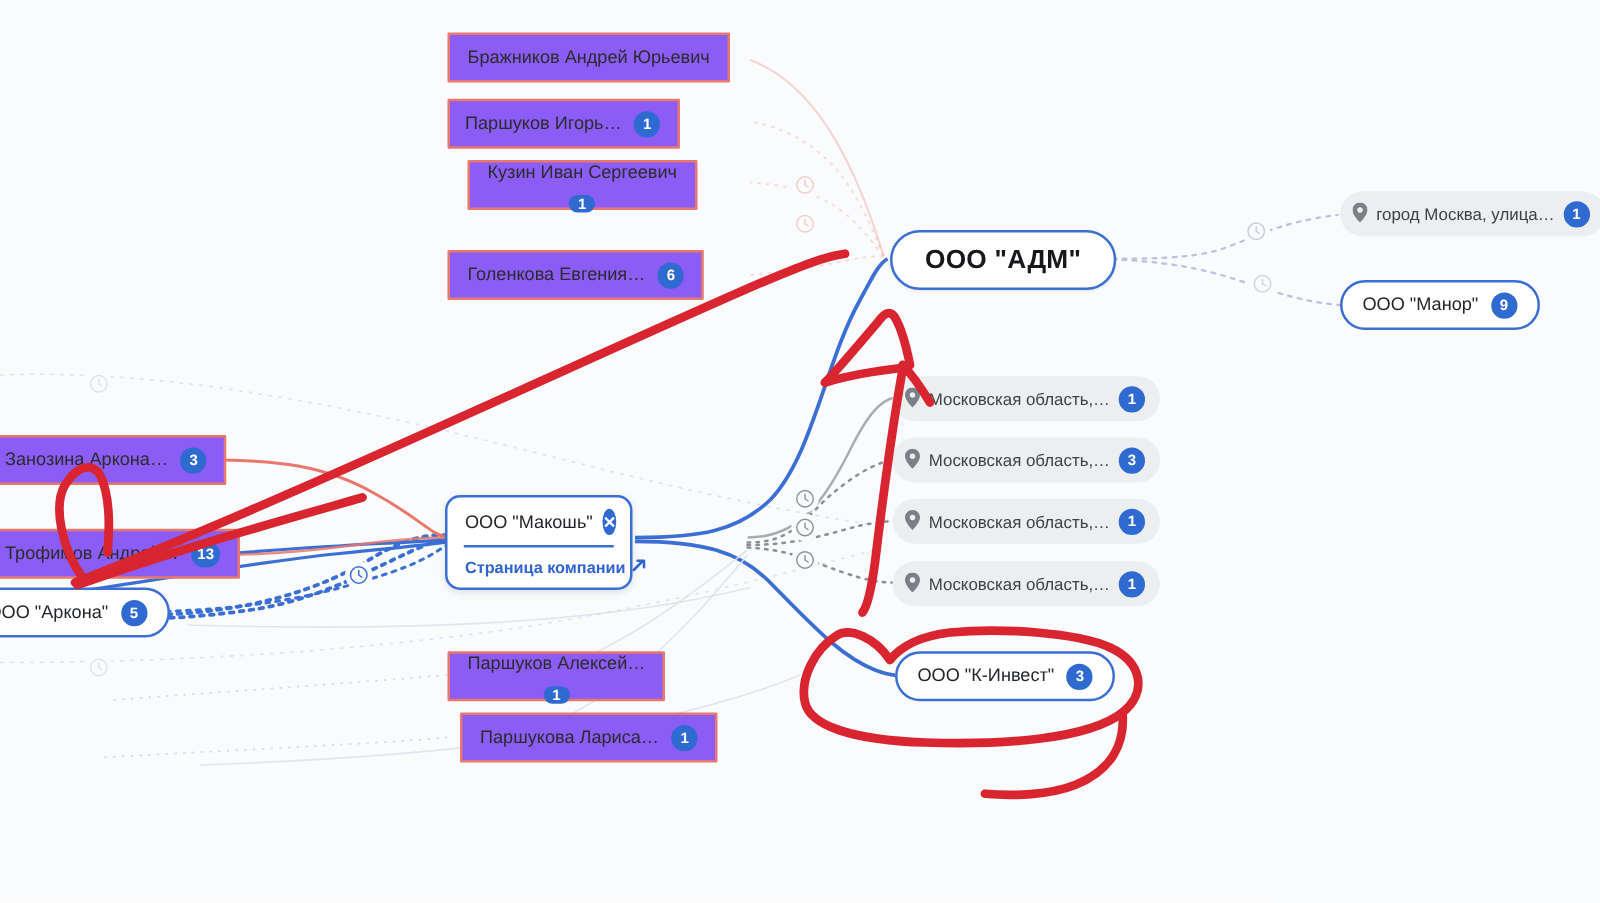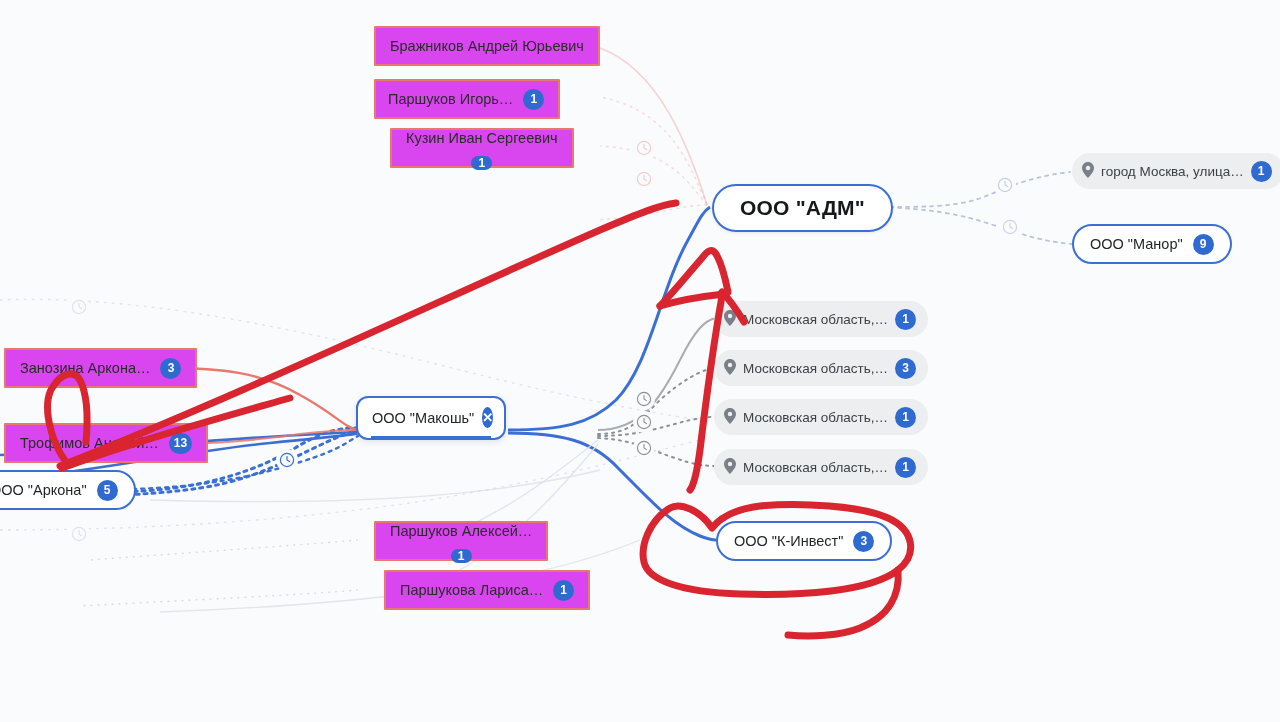--- a/index.html
+++ b/index.html
@@ -23,28 +23,27 @@
   .node {
     position: absolute;
     display: flex;
     align-items: center;
     box-sizing: border-box;
     white-space: nowrap;
   }
   
   .node-person {
     border: 2px solid #e8786c;
-    background: #d946ef;
+    background: #8b5cf6;
     height: 40px;
     padding: 0 14px;
     border-radius: 1px;
     font-size: 14.5px;
     color: #2b2b2b;
     gap: 10px;
-    margin-left: 16px;
   }
   
   .node-company {
     border: 2px solid #3b6fd4;
     background: #ffffff;
     height: 40px;
     padding: 0 16px;
     border-radius: 22px;
     font-size: 14.5px;
     color: #22262b;
@@ -202,20 +201,24 @@
   <div class="node node-person" style="left:358px; top:79px;padding-left:12px;">
     <span>Паршуков Игорь…</span>
     <span class="badge">1</span>
   </div>
 
   <div class="node node-person" style="left:374px; top:128px;flex-direction:column;">
     <span>Кузин Иван Сергеевич</span>
     <span class="badge">1</span>
   </div>
 
+  <div class="node node-person" style="left:358px; top:200px;">
+    <span>Голенкова Евгения…</span>
+    <span class="badge">6</span>
+  </div>
 
   <div class="node node-person" style="left:-12px; top:348px;">
     <span>Занозина Аркона…</span>
     <span class="badge">3</span>
   </div>
 
   <div class="node node-person" style="left:-12px; top:423px;">
     <span>Трофимов Андрей…</span>
     <span class="badge">13</span>
   </div>
@@ -298,20 +301,28 @@
     <span>Московская область,…</span>
     <span class="badge">1</span>
   </div>
 
   <div class="node node-card" style="left:356px; top:396px;">
     <div class="card-top">
       <span class="card-title">ООО "Макошь"</span>
       <span class="close-x">✕</span>
     </div>
     <div class="card-sep"></div>
+    <div class="card-link">
+      <span>Страница компании</span>
+      <span>
+        <svg width="12" height="12" viewBox="0 0 12 12">
+            <path d="M2 10 L9 3 M5 2.6 h5.2 v5.2" stroke="#2f63cf" stroke-width="2" fill="none" stroke-linecap="round" stroke-linejoin="round"></path>
+          </svg>
+      </span>
+    </div>
   </div>
 
   <div class="clock" style="left:633px; top:388px;">
     <svg width="16" height="16" viewBox="0 0 16 16">
         <circle cx="8" cy="8" r="6.6" fill="#fafbfc" stroke="#8b9096" stroke-width="1.1"></circle>
         <path d="M8 4.4V8l2.4 1.6" stroke="#8b9096" stroke-width="1.1" fill="none" stroke-linecap="round"></path>
       </svg>
   </div>
   <div class="clock" style="left:633px; top:411px;">
     <svg width="16" height="16" viewBox="0 0 16 16">

